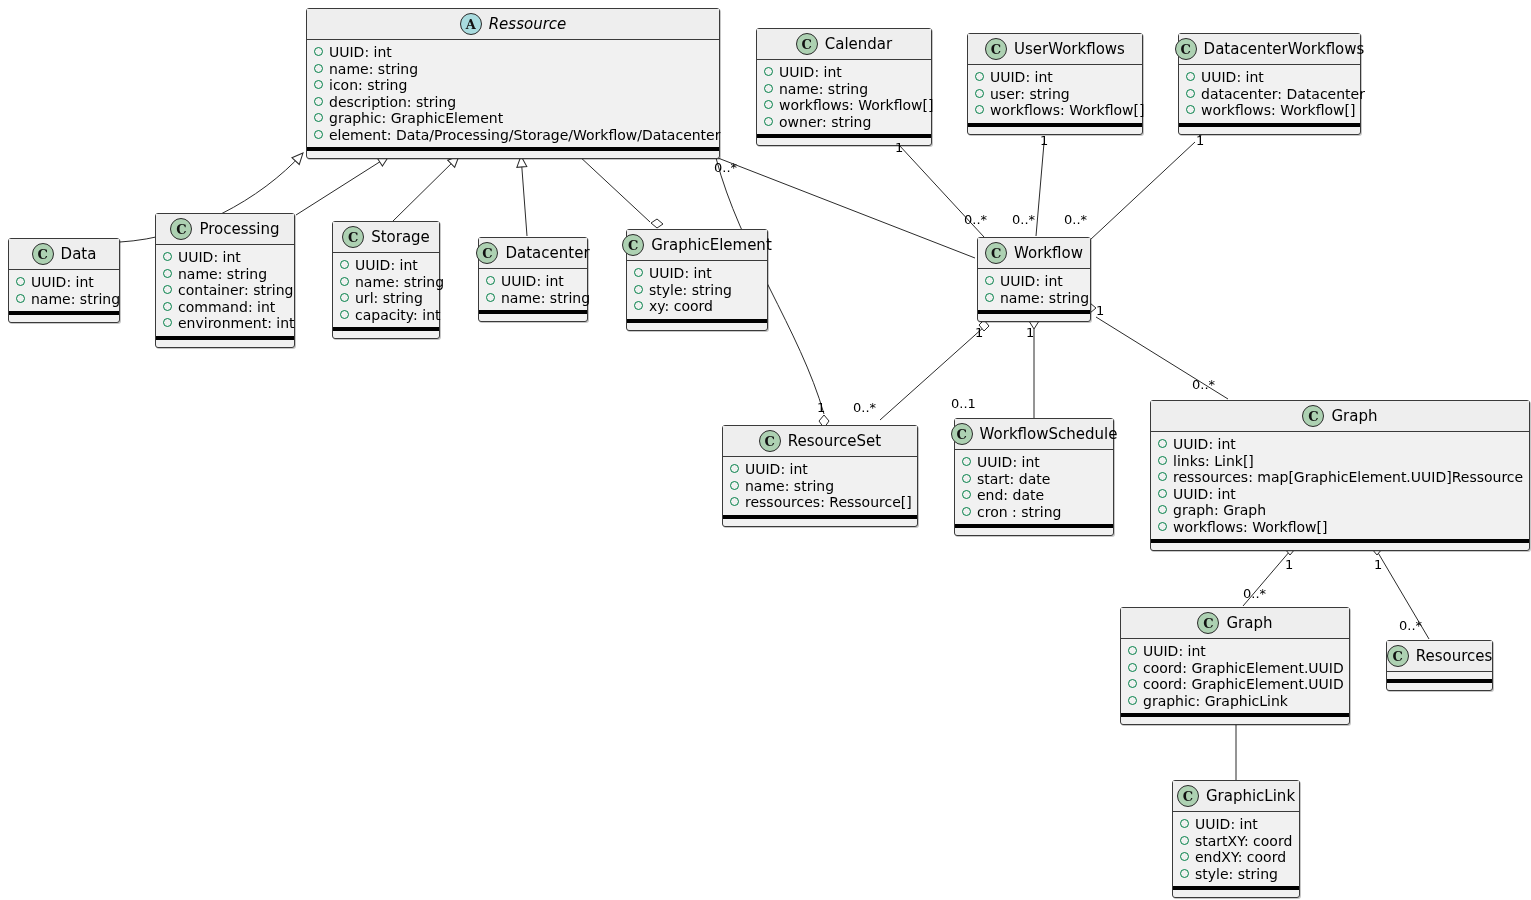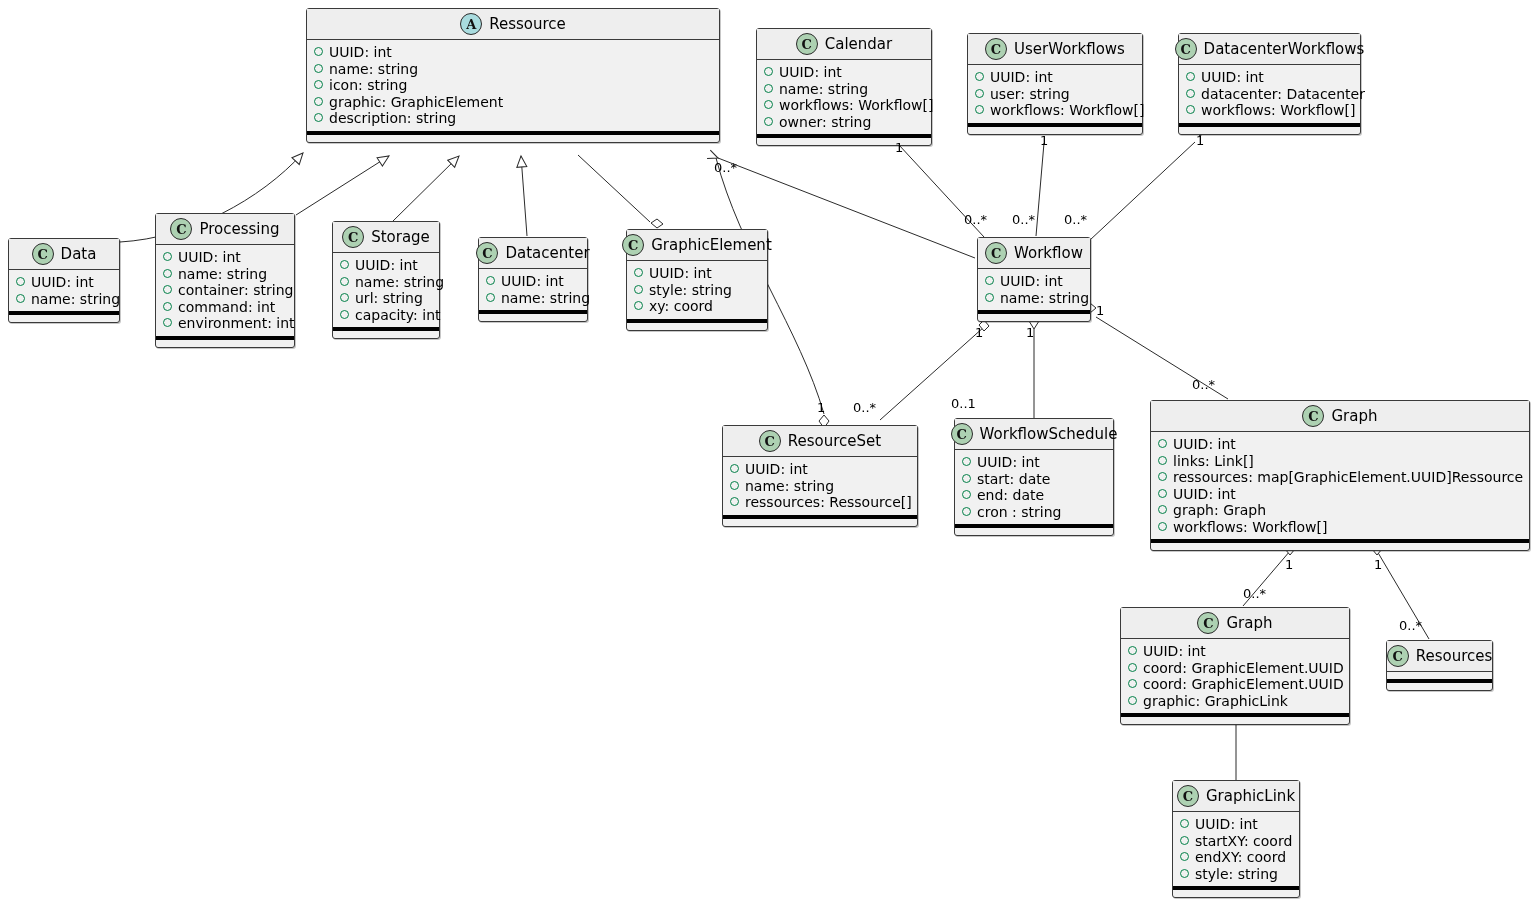--- a/index.html
+++ b/index.html
@@ -59,20 +59,21 @@
     line-height: 1;
     font-family: "DejaVu Serif", serif;
   }
   .icon-class { background: #ADD1B2; }
   .icon-abstract { background: #A9DCDF; }
   .uml-title {
     font-size: 15px;
     color: #000000;
   }
   .uml-title.abstract {
+    font-style: italic;
   }
   .uml-attrs {
     padding: 4px 7px 4px 7px;
     border-bottom: 4px solid #000000;
   }
   .uml-attrs.empty {
     padding: 0;
     height: 7px;
   }
   .uml-attr {
@@ -181,25 +182,29 @@
           <div class="uml-attr">
             <span class="vis-dot"></span>
             <span>name: string</span>
           </div>
           <div class="uml-attr">
             <span class="vis-dot"></span>
             <span>icon: string</span>
           </div>
           <div class="uml-attr">
             <span class="vis-dot"></span>
+            <span>description: string</span>
+          </div>
+          <div class="uml-attr">
+            <span class="vis-dot"></span>
             <span>graphic: GraphicElement</span>
           </div>
           <div class="uml-attr">
             <span class="vis-dot"></span>
-            <span>description: string</span>
+            <span>element: Data/Processing/Storage/Workflow/Datacenter</span>
           </div>
         </div>
         <div class="uml-methods"></div>
       </div>
       <div class="uml-class" style="left: 756px; top: 28px; width: 176px;">
         <div class="uml-header">
           <span class="stereo-icon icon-class">C</span>
           <span class="uml-title">Calendar</span>
         </div>
         <div class="uml-attrs">

